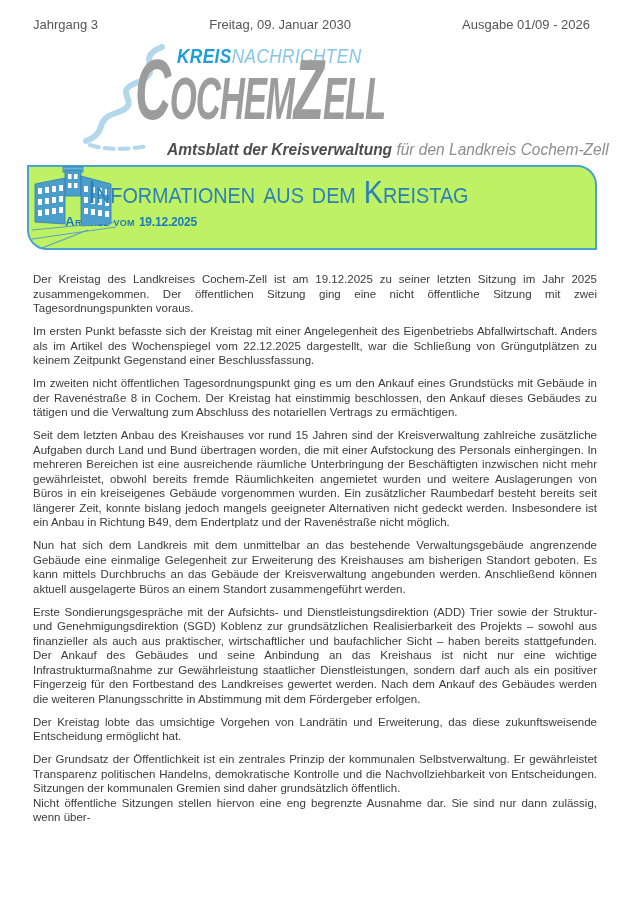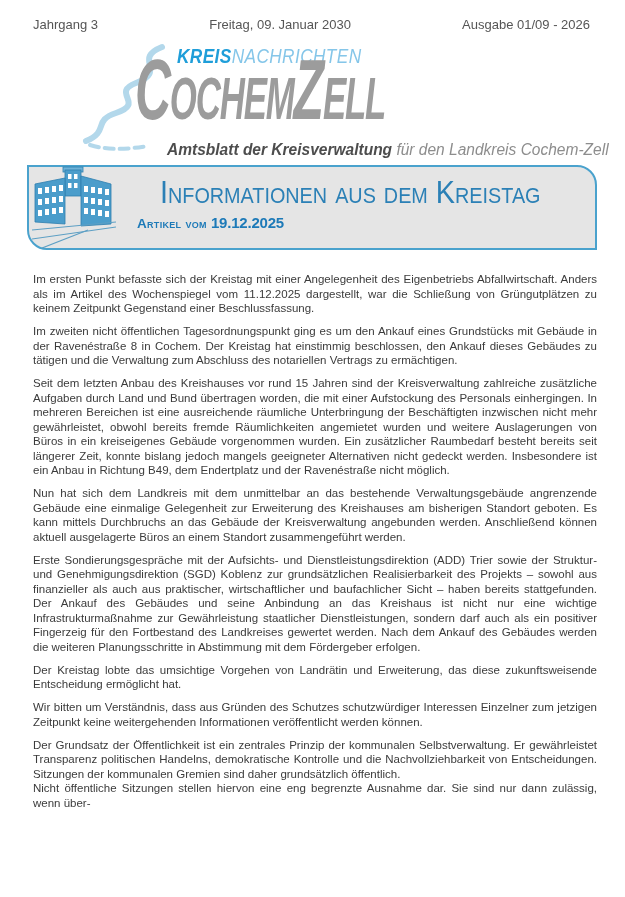--- a/index.html
+++ b/index.html
@@ -35,35 +35,35 @@
     font-size:16px; line-height:18px; white-space:nowrap;
     transform:scaleX(.97); transform-origin:left top;
   }
   .logo-l3-bold { font-weight:bold; color:#4d4d4d; }
   .logo-l3-rest { color:#8d8d8d; }
   
   .infobox {
     position:relative; box-sizing:border-box;
     margin:2px 28px 0 27px; height:85px;
     border:2px solid #4aa2cd; border-radius:0 20px 0 20px;
-    padding:6px 8px 6px 108px; background:#e5e5e5;
+    padding:6px 8px 6px 36px; background:#bef264;
   }
   .building-svg { position:absolute; left:3px; top:-3px; }
   .box-title {
     margin:2px 0 0 23px;
     font-size:32px; line-height:34px; font-variant:small-caps;
     color:#2b80b6; white-space:nowrap;
     transform:scaleX(.9); transform-origin:left top;
   }
   .box-subtitle {
     margin:5px 0 0 0;
     font-size:13.5px; font-weight:bold; font-variant:small-caps;
     letter-spacing:.3px; color:#1d7ab8;
   }
-  .box-subtitle .date { font-size:15px; font-variant:normal; letter-spacing:-0.2px; }
+  .box-subtitle .date { font-size:12px; font-variant:normal; letter-spacing:-0.2px; }
   
   .article {
     margin:22px 28px 0 33px;
     font-size:11.5px; line-height:14.5px; color:#3b3b3b;
     text-align:justify; hyphens:auto; -webkit-hyphens:auto;
   }
   .para { margin:0 0 8.5px 0; }
   .para.bold { font-weight:bold; }
   .para.pre { white-space:pre-line; }
 </style>
@@ -130,24 +130,24 @@
         <path d="M0,66 L84,58"></path>
         <path d="M0,75 L84,63"></path>
         <path d="M10,84 L56,66"></path>
       </g>
     </svg>
     <div class="box-title">Informationen aus dem Kreistag</div>
     <div class="box-subtitle"><span>Artikel vom</span> <span class="date">19.12.2025</span></div>
   </div>
 
   <div class="article">
-      <p class="para">Im ersten Punkt befasste sich der Kreistag mit einer Angelegenheit des Eigenbetriebs Abfallwirtschaft. Anders als im Artikel des Wochenspiegel vom 11.12.2025 dargestellt, war die Schließung von Grüngutplätzen zu keinem Zeitpunkt Gegenstand einer Beschlussfassung.</p>
+      <p class="para">Der Kreistag des Landkreises Cochem-Zell ist am 19.12.2025 zu seiner letzten Sitzung im Jahr 2025 zusammengekommen. Der öffentlichen Sitzung ging eine nicht öffentliche Sitzung mit zwei Tagesordnungspunkten voraus.</p>
+      <p class="para">Im ersten Punkt befasste sich der Kreistag mit einer Angelegenheit des Eigenbetriebs Abfallwirtschaft. Anders als im Artikel des Wochenspiegel vom 22.12.2025 dargestellt, war die Schließung von Grüngutplätzen zu keinem Zeitpunkt Gegenstand einer Beschlussfassung.</p>
       <p class="para">Im zweiten nicht öffentlichen Tagesordnungspunkt ging es um den Ankauf eines Grundstücks mit Gebäude in der Ravenéstraße 8 in Cochem. Der Kreistag hat einstimmig beschlossen, den Ankauf dieses Gebäudes zu tätigen und die Verwaltung zum Abschluss des notariellen Vertrags zu ermächtigen.</p>
       <p class="para">Seit dem letzten Anbau des Kreishauses vor rund 15 Jahren sind der Kreisverwaltung zahlreiche zusätzliche Aufgaben durch Land und Bund übertragen worden, die mit einer Aufstockung des Personals einhergingen. In mehreren Bereichen ist eine ausreichende räumliche Unterbringung der Beschäftigten inzwischen nicht mehr gewährleistet, obwohl bereits fremde Räumlichkeiten angemietet wurden und weitere Auslagerungen von Büros in ein kreiseigenes Gebäude vorgenommen wurden. Ein zusätzlicher Raumbedarf besteht bereits seit längerer Zeit, konnte bislang jedoch mangels geeigneter Alternativen nicht gedeckt werden. Insbesondere ist ein Anbau in Richtung B49, dem Endertplatz und der Ravenéstraße nicht möglich.</p>
       <p class="para">Nun hat sich dem Landkreis mit dem unmittelbar an das bestehende Verwaltungsgebäude angrenzende Gebäude eine einmalige Gelegenheit zur Erweiterung des Kreishauses am bisherigen Standort geboten. Es kann mittels Durchbruchs an das Gebäude der Kreisverwaltung angebunden werden. Anschließend können aktuell ausgelagerte Büros an einem Standort zusammengeführt werden.</p>
       <p class="para">Erste Sondierungsgespräche mit der Aufsichts- und Dienstleistungsdirektion (ADD) Trier sowie der Struktur- und Genehmigungsdirektion (SGD) Koblenz zur grundsätzlichen Realisierbarkeit des Projekts – sowohl aus finanzieller als auch aus praktischer, wirtschaftlicher und baufachlicher Sicht – haben bereits stattgefunden. Der Ankauf des Gebäudes und seine Anbindung an das Kreishaus ist nicht nur eine wichtige Infrastrukturmaßnahme zur Gewährleistung staatlicher Dienstleistungen, sondern darf auch als ein positiver Fingerzeig für den Fortbestand des Landkreises gewertet werden. Nach dem Ankauf des Gebäudes werden die weiteren Planungsschritte in Abstimmung mit dem Fördergeber erfolgen.</p>
       <p class="para">Der Kreistag lobte das umsichtige Vorgehen von Landrätin und Erweiterung, das diese zukunftsweisende Entscheidung ermöglicht hat.</p>
-      <p class="para">Wir bitten um Verständnis, dass aus Gründen des Schutzes schutzwürdiger Interessen Einzelner zum jetzigen Zeitpunkt keine weitergehenden Informationen veröffentlicht werden können.</p>
       <p class="para pre">Der Grundsatz der Öffentlichkeit ist ein zentrales Prinzip der kommunalen Selbstverwaltung. Er gewährleistet Transparenz politischen Handelns, demokratische Kontrolle und die Nachvollziehbarkeit von Entscheidungen. Sitzungen der kommunalen Gremien sind daher grundsätzlich öffentlich.
 Nicht öffentliche Sitzungen stellen hiervon eine eng begrenzte Ausnahme dar. Sie sind nur dann zulässig, wenn über-</p>
     </div>
 
 </div>
 
 </body></html>

